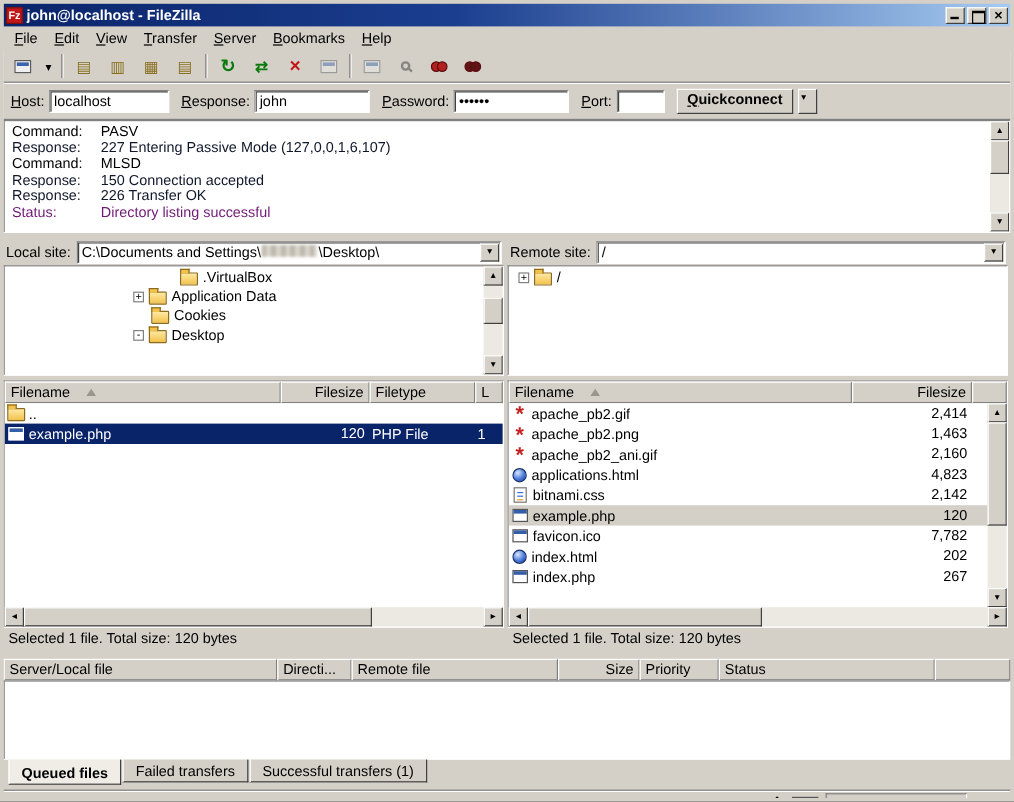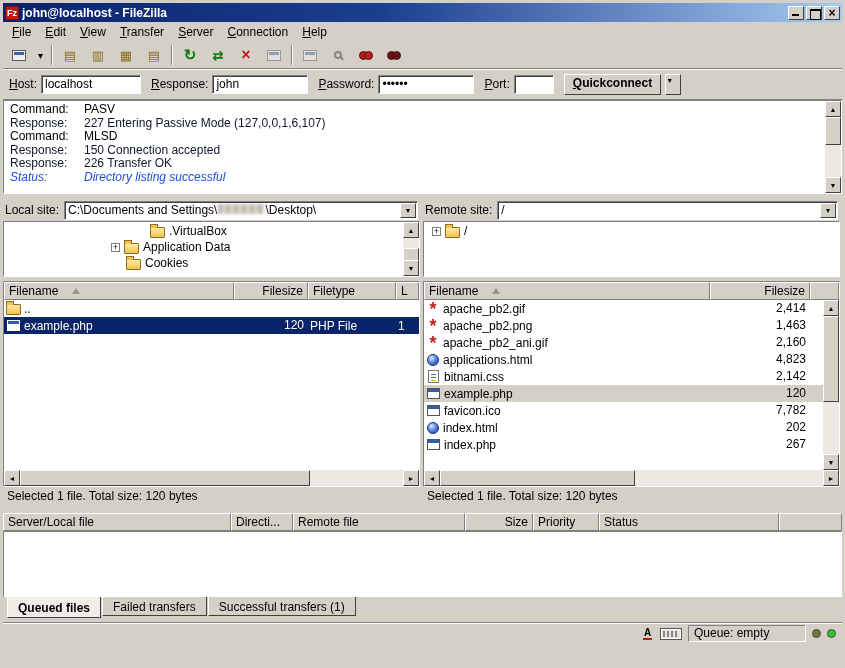--- a/index.html
+++ b/index.html
@@ -72,21 +72,21 @@
   .qc-drop::before { content:"▼"; font-size:7px; }
 
   
   .log { height:94px; background:#fff; border:1px solid; border-color:#808080 #fff #fff #808080;
          position:relative; overflow:hidden; }
   .log-lines { position:absolute; inset:2px 18px 2px 6px; }
   .log-line { line-height:13.5px; white-space:nowrap; }
   .log-label { display:inline-block; width:74px; }
   .lc-cmd { color:#000; }
   .lc-resp { color:#0f172a; }
-  .lc-status { color:#1d4ed8;font-style:italic; }
+  .lc-status { color:#701a75; }
 
   
   .vscroll { position:absolute; top:0; right:0; bottom:0; width:16px; background:#ece9e2; }
   .sb-btn { position:absolute; left:0; width:16px; height:16px; background:#d4d0c8;
             border:1px solid; border-color:#fff #404040 #404040 #fff;
             display:flex; align-items:center; justify-content:center; font-size:7px; }
   .sb-up{ top:0; } .sb-up::before{content:"▲";}
   .sb-dn{ bottom:0; } .sb-dn::before{content:"▼";}
   .sb-thumb { position:absolute; left:0; width:16px; background:#d4d0c8;
               border:1px solid; border-color:#fff #404040 #404040 #fff; }
@@ -108,21 +108,21 @@
   .combo { flex:1; height:19px; background:#fff; border:1px solid; border-color:#808080 #fff #fff #808080;
            box-shadow:inset 1px 1px 0 #404040; display:flex; align-items:center; padding-left:3px; position:relative; }
   .combo-text { flex:1; white-space:nowrap; overflow:hidden; }
   .combo-btn { width:16px; height:15px; margin-right:1px; background:#d4d0c8;
                border:1px solid; border-color:#fff #404040 #404040 #fff;
                display:flex; align-items:center; justify-content:center; font-size:7px; flex:none; }
   .combo-btn::before { content:"▼"; }
   .redacted { display:inline-block; width:46px; height:10px; margin:0 1px;
               background:repeating-linear-gradient(90deg,#bdb8ae 0 4px,#d8d4cb 4px 8px); filter:blur(1.5px); }
 
-  .tree { height:56px; background:#fff; border:1px solid; border-color:#808080 #fff #fff #808080;
+  .tree { height:92px; background:#fff; border:1px solid; border-color:#808080 #fff #fff #808080;
           position:relative; overflow:hidden; margin-bottom:4px; }
   .tree-rows { position:absolute; inset:1px 17px 1px 1px; }
   .tree-row { height:16px; display:flex; align-items:center; gap:4px; white-space:nowrap; }
   .expander { width:9px; height:9px; background:#fff; border:1px solid #808080; flex:none;
               position:relative; font-size:9px; line-height:7px; text-align:center; }
   .expander.plus::before { content:"+"; }
   .expander.minus::before { content:"-"; }
 
   .ic-folder { width:15px; height:11px; background:linear-gradient(#ffe9a2,#f2c24c); flex:none;
                border:1px solid #8b6b1f; border-radius:1px; position:relative; margin-top:2px; }
@@ -210,21 +210,21 @@
         </span>
     </span>
   </div>
 
   <div class="menubar">
     <span class="menu-item accel">File</span>
     <span class="menu-item accel">Edit</span>
     <span class="menu-item accel">View</span>
     <span class="menu-item accel">Transfer</span>
     <span class="menu-item accel">Server</span>
-    <span class="menu-item accel">Connection</span>
+    <span class="menu-item accel">Bookmarks</span>
     <span class="menu-item accel">Help</span>
   </div>
 
   <div class="toolbar">
     <span class="tool-btn">
         <span class="mini-screen"></span>
       </span>
     <span class="tool-btn narrow">
         <span class="tg tg-down"></span>
       </span>
@@ -318,20 +318,25 @@
             </div>
           <div class="tree-row" style="padding-left:106px">
               <span class="expander plus"></span>
               <span class="ic-folder"></span>
               <span>Application Data</span>
             </div>
           <div class="tree-row" style="padding-left:121px">
               <span class="ic-folder"></span>
               <span>Cookies</span>
             </div>
+          <div class="tree-row" style="padding-left:106px">
+              <span class="expander minus"></span>
+              <span class="ic-folder"></span>
+              <span>Desktop</span>
+            </div>
         </div>
         <div class="vscroll">
           <span class="sb-btn sb-up"></span>
           <span class="sb-thumb" style="top:26px;height:22px"></span>
           <span class="sb-btn sb-dn"></span>
         </div>
       </div>
       <div class="listbox">
         <div class="list-header">
           <span class="hcell l-name">

